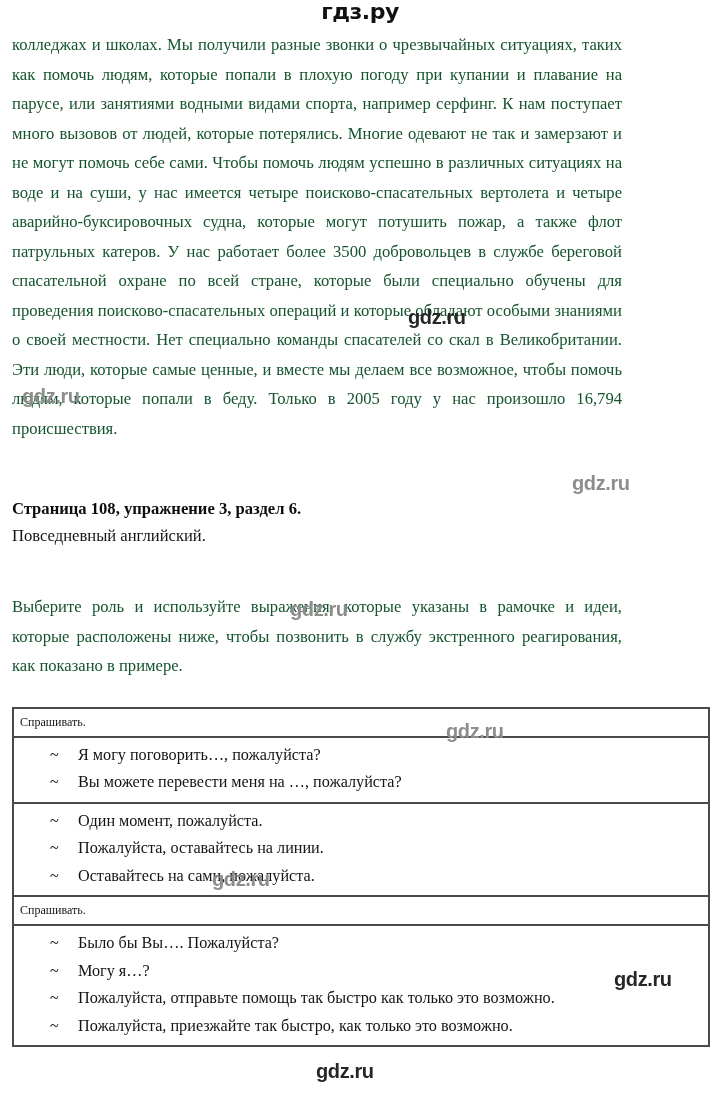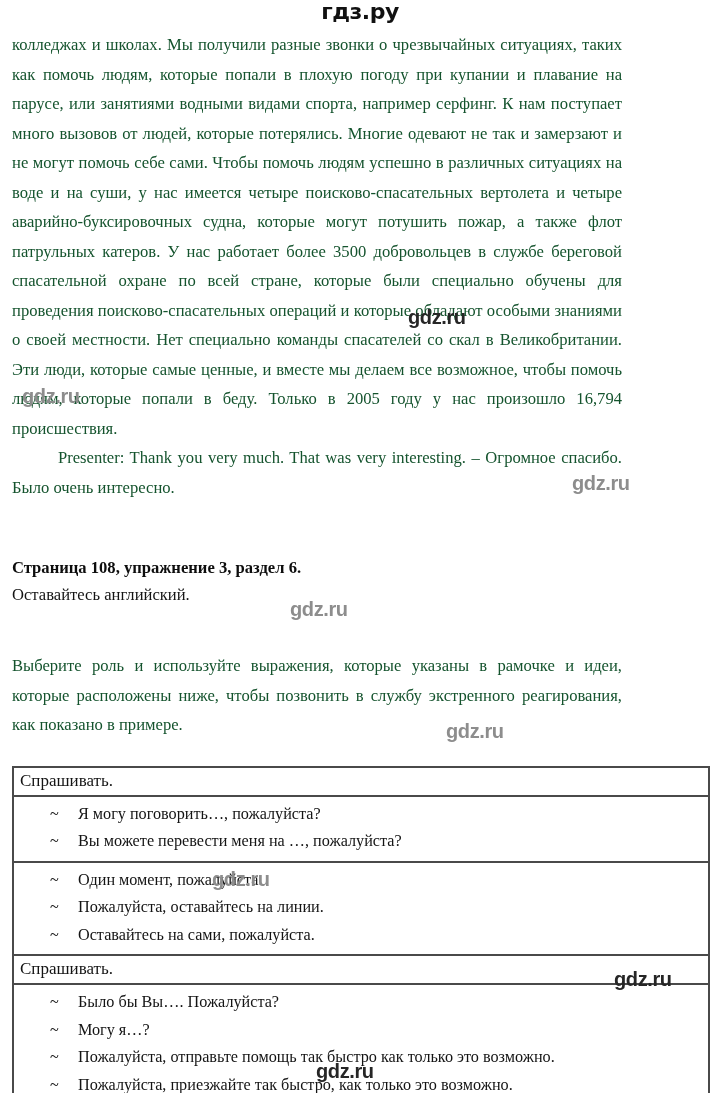--- a/index.html
+++ b/index.html
@@ -78,21 +78,21 @@
     width: 698px;
     border-left: 2px solid #4a4a4a;
     border-right: 2px solid #4a4a4a;
     border-top: 2px solid #4a4a4a;
     border-bottom: 2px solid #4a4a4a;
     background: #fff;
   }
   .phrase-table .sect-row > td {
     border-bottom: 2px solid #4a4a4a;
     padding: 2px 0 3px 6px;
-    font-size: 17px;
+    font-size: 12px;
     line-height: 22px;
     color: #141414;
   }
   .phrase-table .items-row > td {
     border-bottom: 2px solid #4a4a4a;
     padding: 4px 0 5px 0;
   }
   .phrase-table tr:last-child > td { border-bottom: none; }
 
   .item-line {
@@ -127,27 +127,26 @@
 <body>
 
 <div class="page">
 
   <div class="brand-logo">гдз.ру</div>
 
   <div class="content">
 
     <p class="para">колледжах и школах. Мы получили разные звонки о чрезвычайных ситуациях, таких как помочь людям, которые попали в плохую погоду при купании и плавание на парусе, или занятиями водными видами спорта, например серфинг. К нам поступает много вызовов от людей, которые потерялись. Многие одевают не так и замерзают и не могут помочь себе сами. Чтобы помочь людям успешно в различных ситуациях на воде и на суши, у нас имеется четыре поисково-спасательных вертолета и четыре аварийно-буксировочных судна, которые могут потушить пожар, а также флот патрульных катеров. У нас работает более 3500 добровольцев в службе береговой спасательной охране по всей стране, которые были специально обучены для проведения поисково-спасательных операций и которые обладают особыми знаниями о своей местности. Нет специально команды спасателей со скал в Великобритании. Эти люди, которые самые ценные, и вместе мы делаем все возможное, чтобы помочь людям, которые попали в беду. Только в 2005 году у нас произошло 16,794 происшествия.</p>
 
-    <p class="para indent">Presenter: Thank you very much. That was very interesting. – Огромное спасибо. Было очень интересно.</p>
 
     <div class="spacer-lg"></div>
     <div class="spacer-lg"></div>
 
     <div class="heading-bold">Страница 108, упражнение 3, раздел 6.</div>
-    <div class="line-plain">Оставайтесь английский.</div>
+    <div class="line-plain">Повседневный английский.</div>
 
     <div class="spacer-lg"></div>
     <div class="spacer-md"></div>
 
     <p class="para">Выберите роль и используйте выражения, которые указаны в рамочке и идеи, которые расположены ниже, чтобы позвонить в службу экстренного реагирования, как показано в примере.</p>
 
     <div class="spacer-lg"></div>
 
     <table class="phrase-table">
       <tbody>

